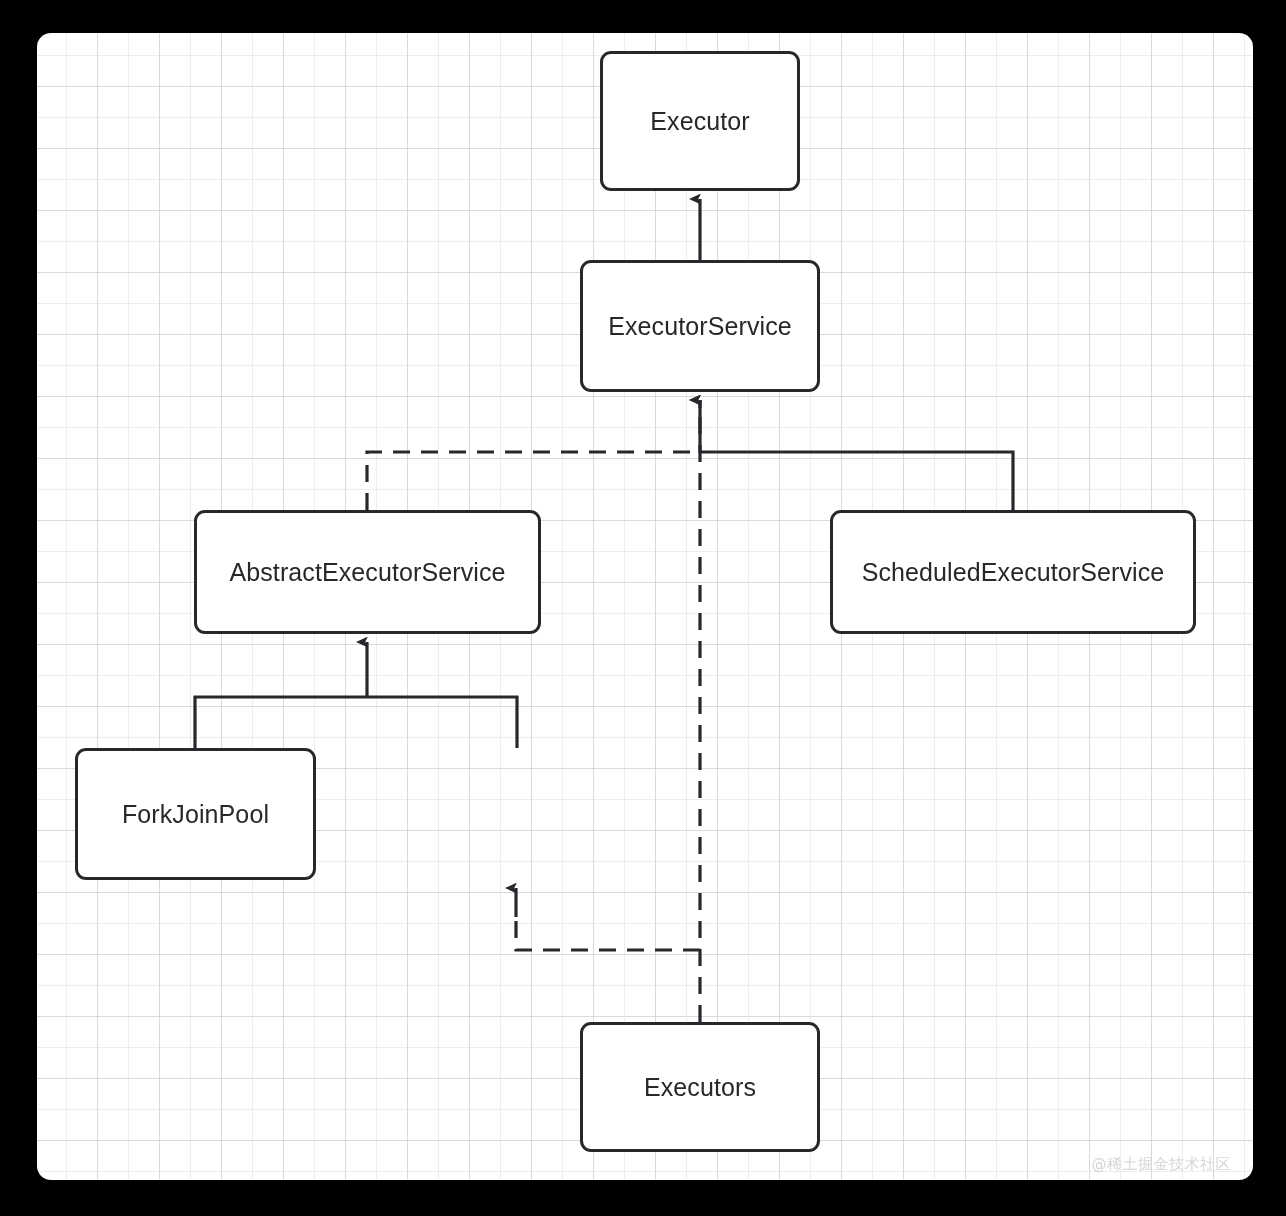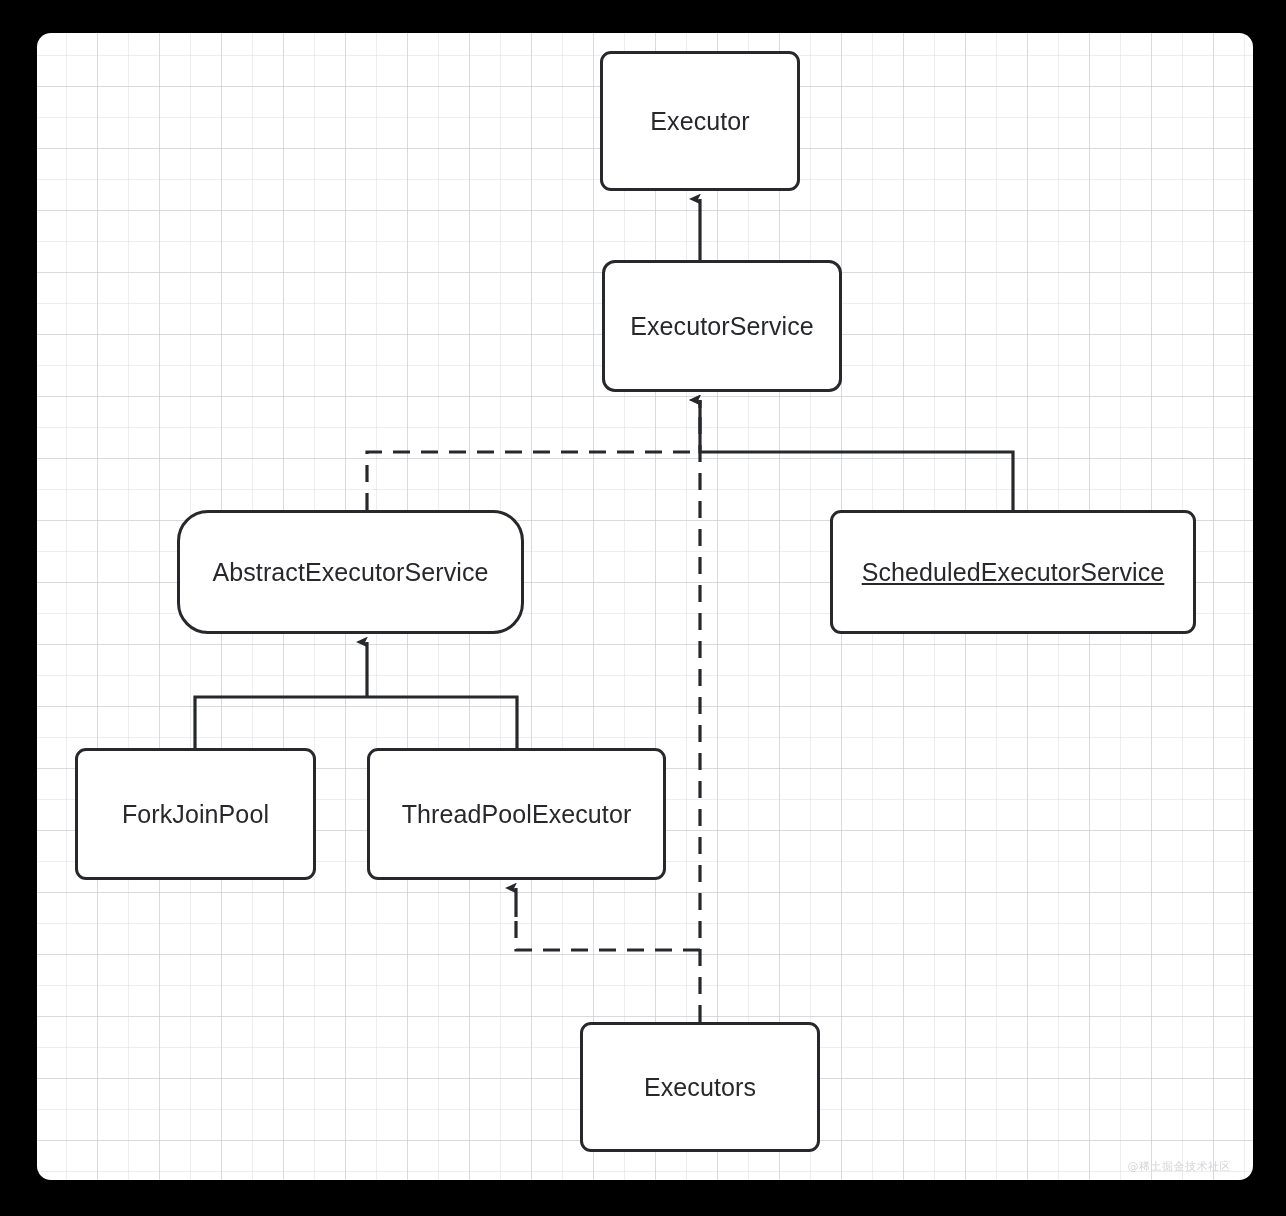--- a/index.html
+++ b/index.html
@@ -64,21 +64,21 @@
     font-size: 25px;
     font-family: "Liberation Sans", sans-serif;
     letter-spacing: 0.1px;
     white-space: nowrap;
   }
 
   .watermark {
     position: absolute;
     right: 22px;
     bottom: 6px;
-    font-size: 11px;
+    font-size: 15px;
     color: #d3d5d8;
     font-family: "DejaVu Sans", sans-serif;
     letter-spacing: 0.5px;
     white-space: nowrap;
   }
 </style>
 </head>
 <body>
 
 <div id="screen">
@@ -128,39 +128,36 @@
       <g>
         <path d="M 663 917 L 479 917 L 479 880" stroke="#26282b" stroke-width="3.2" fill="none" stroke-dasharray="17 11"></path>
         <path d="M 479 884 L 479 855" stroke="#26282b" stroke-width="3.2" fill="none" marker-end="url(#arrowUp)"></path>
       </g>
     </svg>
 
     <div class="node" style="left:563px; top:18px; width:200px; height:140px;">
       <span>Executor</span>
     </div>
 
-    <div class="node" style="left:565px; top:227px; width:240px; height:132px;border-radius:13px;">
+    <div class="node" style="left:543px; top:227px; width:240px; height:132px;">
       <span>ExecutorService</span>
     </div>
 
-    <div class="node" style="left:140px; top:477px; width:347px; height:124px;border-radius:31px;">
+    <div class="node" style="left:157px; top:477px; width:347px; height:124px;">
       <span>AbstractExecutorService</span>
     </div>
 
-    <div class="node" style="left:793px; top:477px; width:366px; height:124px;text-decoration:underline;">
+    <div class="node" style="left:793px; top:477px; width:366px; height:124px;">
       <span>ScheduledExecutorService</span>
     </div>
 
     <div class="node" style="left:38px; top:715px; width:241px; height:132px;justify-content:center;">
       <span>ForkJoinPool</span>
     </div>
 
-    <div class="node" style="left:330px; top:715px; width:299px; height:132px;">
-      <span>ThreadPoolExecutor</span>
-    </div>
 
     <div class="node" style="left:543px; top:989px; width:240px; height:130px;align-items:center;">
       <span>Executors</span>
     </div>
 
     <div class="watermark">@稀土掘金技术社区</div>
 
   </div>
 </div>
 

